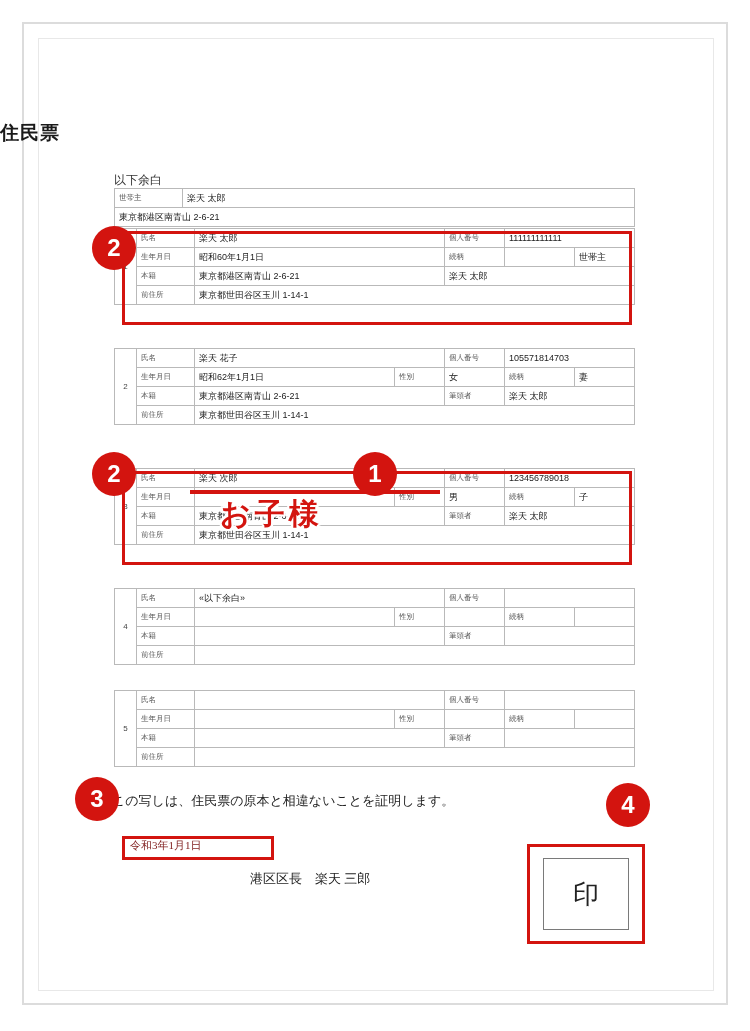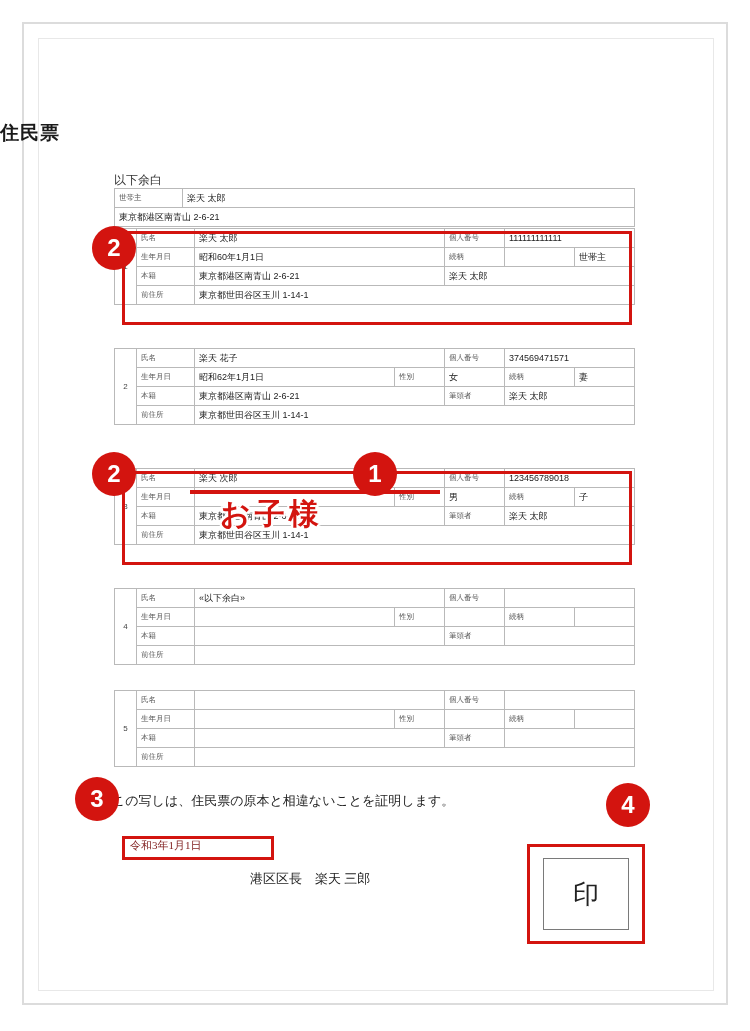--- a/index.html
+++ b/index.html
@@ -243,21 +243,21 @@
         <col style="width:60px">
         <col style="width:70px">
         <col style="width:60px">
       </colgroup>
     <tbody>
         <tr>
       <td class="idxcell" rowspan="4">2</td>
       <td class="lbl">氏名</td>
       <td class="val" colspan="2">楽天 花子</td>
       <td class="lbl">個人番号</td>
-      <td class="val" colspan="2">374569471571</td>
+      <td class="val" colspan="2">105571814703</td>
     </tr>
     <tr>
       <td class="lbl">生年月日</td>
       <td class="val">昭和62年1月1日</td>
       <td class="lbl">性別</td>
       <td class="val">女</td>
       <td class="lbl">続柄</td>
       <td class="val">妻</td>
     </tr>
     <tr>

